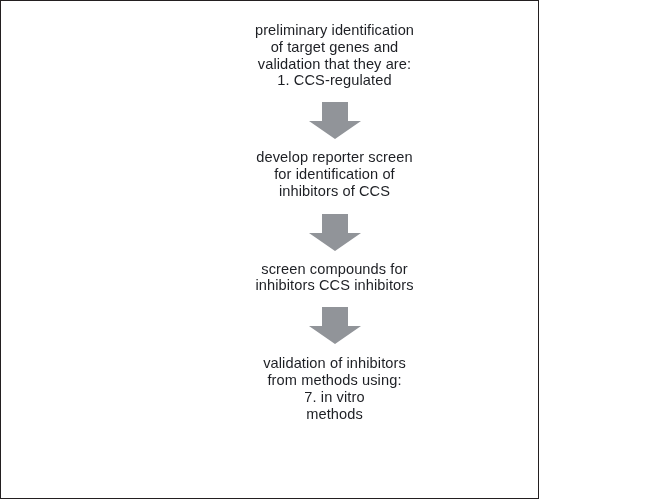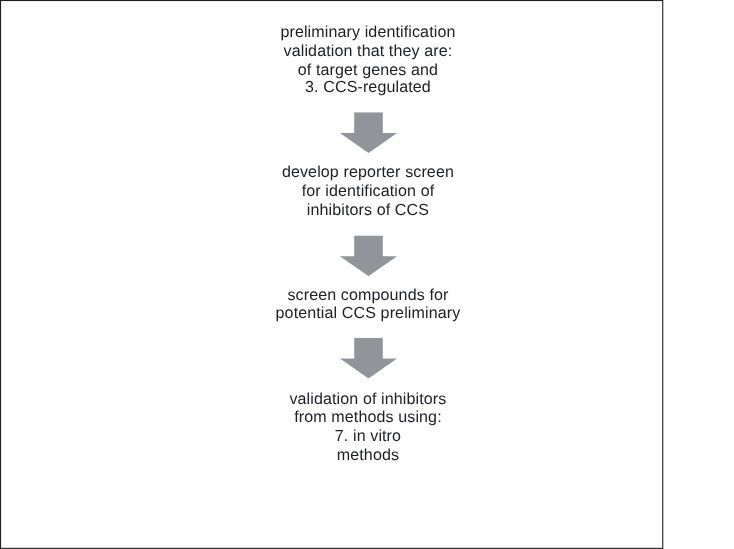--- a/index.html
+++ b/index.html
@@ -9,21 +9,21 @@
   }
   body {
     width: 667px;
     height: 499px;
     font-family: "Liberation Sans", sans-serif;
   }
 
   #figure-frame {
     position: relative;
     box-sizing: border-box;
-    width: 603px;
+    width: 539px;
     height: 499px;
     background: #ffffff;
     border: 1px solid #231f20;
     overflow: hidden;
   }
 
   #flow-column {
     position: absolute;
     left: 0;
     top: 0;
@@ -72,23 +72,23 @@
   #arrow-3 { margin-top: 13px; margin-bottom: 11px; }
 </style>
 </head>
 <body>
 
 <div id="figure-frame">
   <div id="flow-column">
 
     <div class="flow-step" id="step-1">
       <span class="step-line">preliminary identification</span>
+      <span class="step-line">of target genes and</span>
       <span class="step-line">validation that they are:</span>
-      <span class="step-line">of target genes and</span>
-      <span class="step-line">3. CCS-regulated</span>
+      <span class="step-line">1. CCS-regulated</span>
     </div>
 
     <div class="flow-arrow" id="arrow-1">
       <svg viewBox="0 0 52 37" xmlns="http://www.w3.org/2000/svg" aria-hidden="true">
         <polygon points="13,0 39,0 39,19 52,19 26,37 0,19 13,19" fill="#919499"></polygon>
       </svg>
     </div>
 
     <div class="flow-step" id="step-2">
       <span class="step-line">develop reporter screen</span>
@@ -97,21 +97,21 @@
     </div>
 
     <div class="flow-arrow" id="arrow-2">
       <svg viewBox="0 0 52 37" xmlns="http://www.w3.org/2000/svg" aria-hidden="true">
         <polygon points="13,0 39,0 39,19 52,19 26,37 0,19 13,19" fill="#919499"></polygon>
       </svg>
     </div>
 
     <div class="flow-step" id="step-3">
       <span class="step-line">screen compounds for</span>
-      <span class="step-line">potential CCS preliminary</span>
+      <span class="step-line">inhibitors CCS inhibitors</span>
     </div>
 
     <div class="flow-arrow" id="arrow-3">
       <svg viewBox="0 0 52 37" xmlns="http://www.w3.org/2000/svg" aria-hidden="true">
         <polygon points="13,0 39,0 39,19 52,19 26,37 0,19 13,19" fill="#919499"></polygon>
       </svg>
     </div>
 
     <div class="flow-step" id="step-4">
       <span class="step-line">validation of inhibitors</span>

